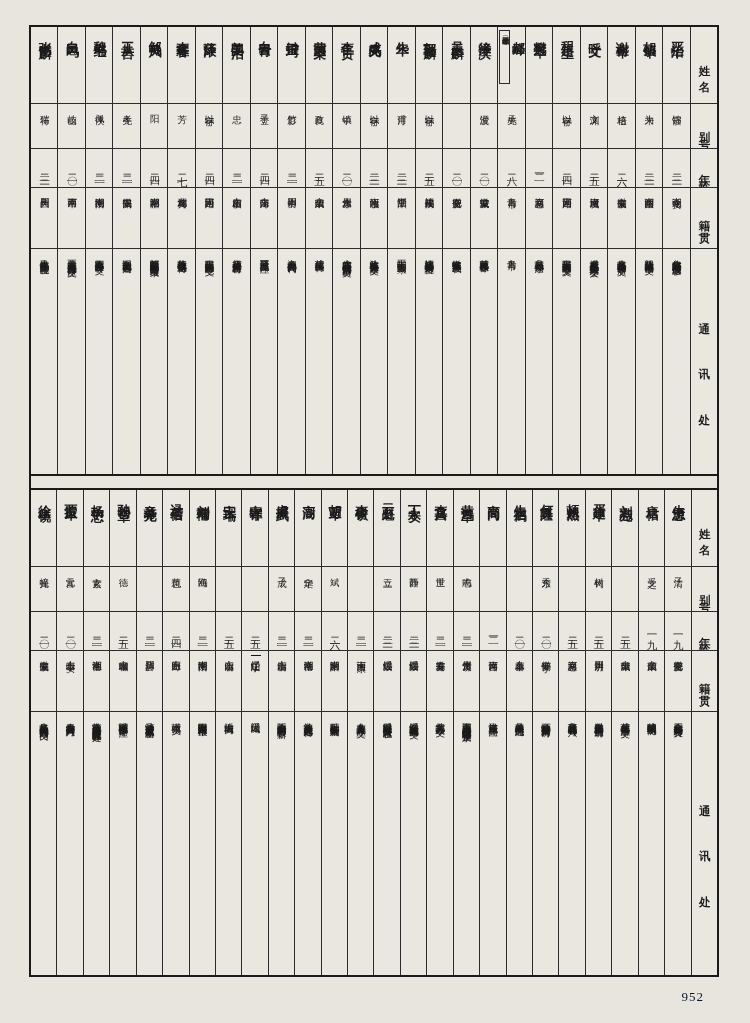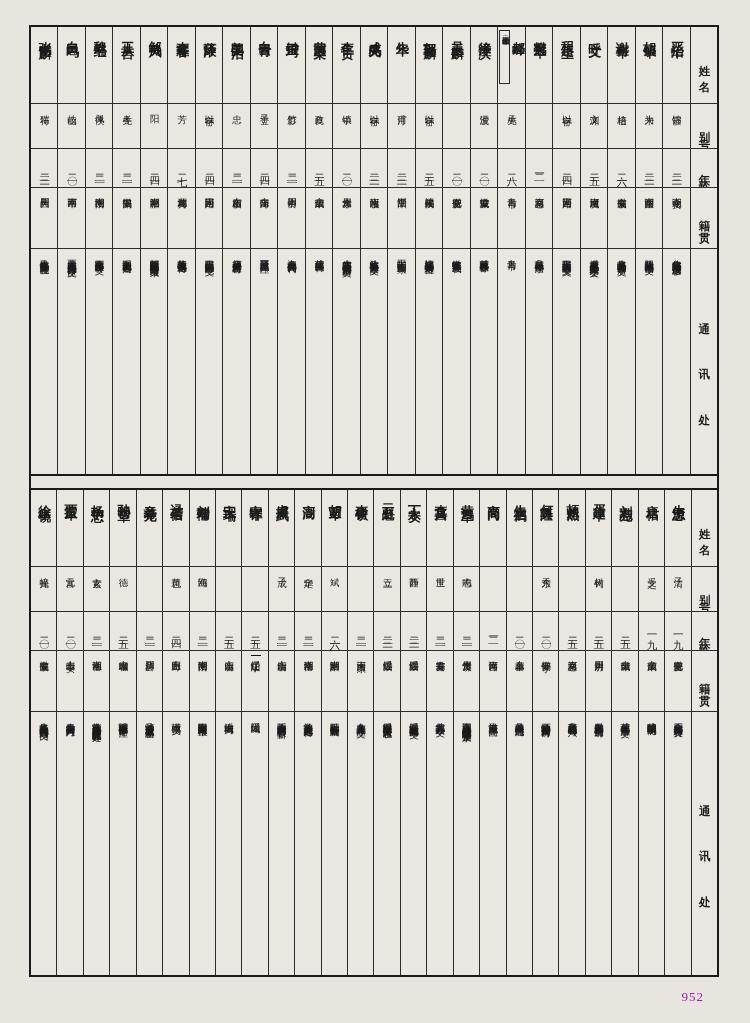--- a/index.html
+++ b/index.html
@@ -48,21 +48,21 @@
   
   .hcol .cell{justify-content:center;align-items:center;}
   .hcol .vtext{font-size:11.5px;font-weight:700;}
   .h-name .vtext{letter-spacing:16px;padding-top:14px;}
   .h-alias .vtext{letter-spacing:8px;padding-top:7px;}
   .h-age .vtext{letter-spacing:6px;padding-top:5px;}
   .h-native .vtext{letter-spacing:12px;padding-top:10px;}
   .h-addr .vtext{letter-spacing:46px;padding-top:40px;}
   .pageno{
     position:absolute;right:46px;bottom:18px;
-    font-size:13px;letter-spacing:1px;color:#a21caf;
+    font-size:13px;letter-spacing:1px;color:#0f172a;
     font-family:"Liberation Serif","DejaVu Serif",serif;
     margin-top:24px;
   }
 </style>
 </head>
 <body>
 
 <div class="frame">
   <div class="table top" id="table-top">
       <div class="col">

